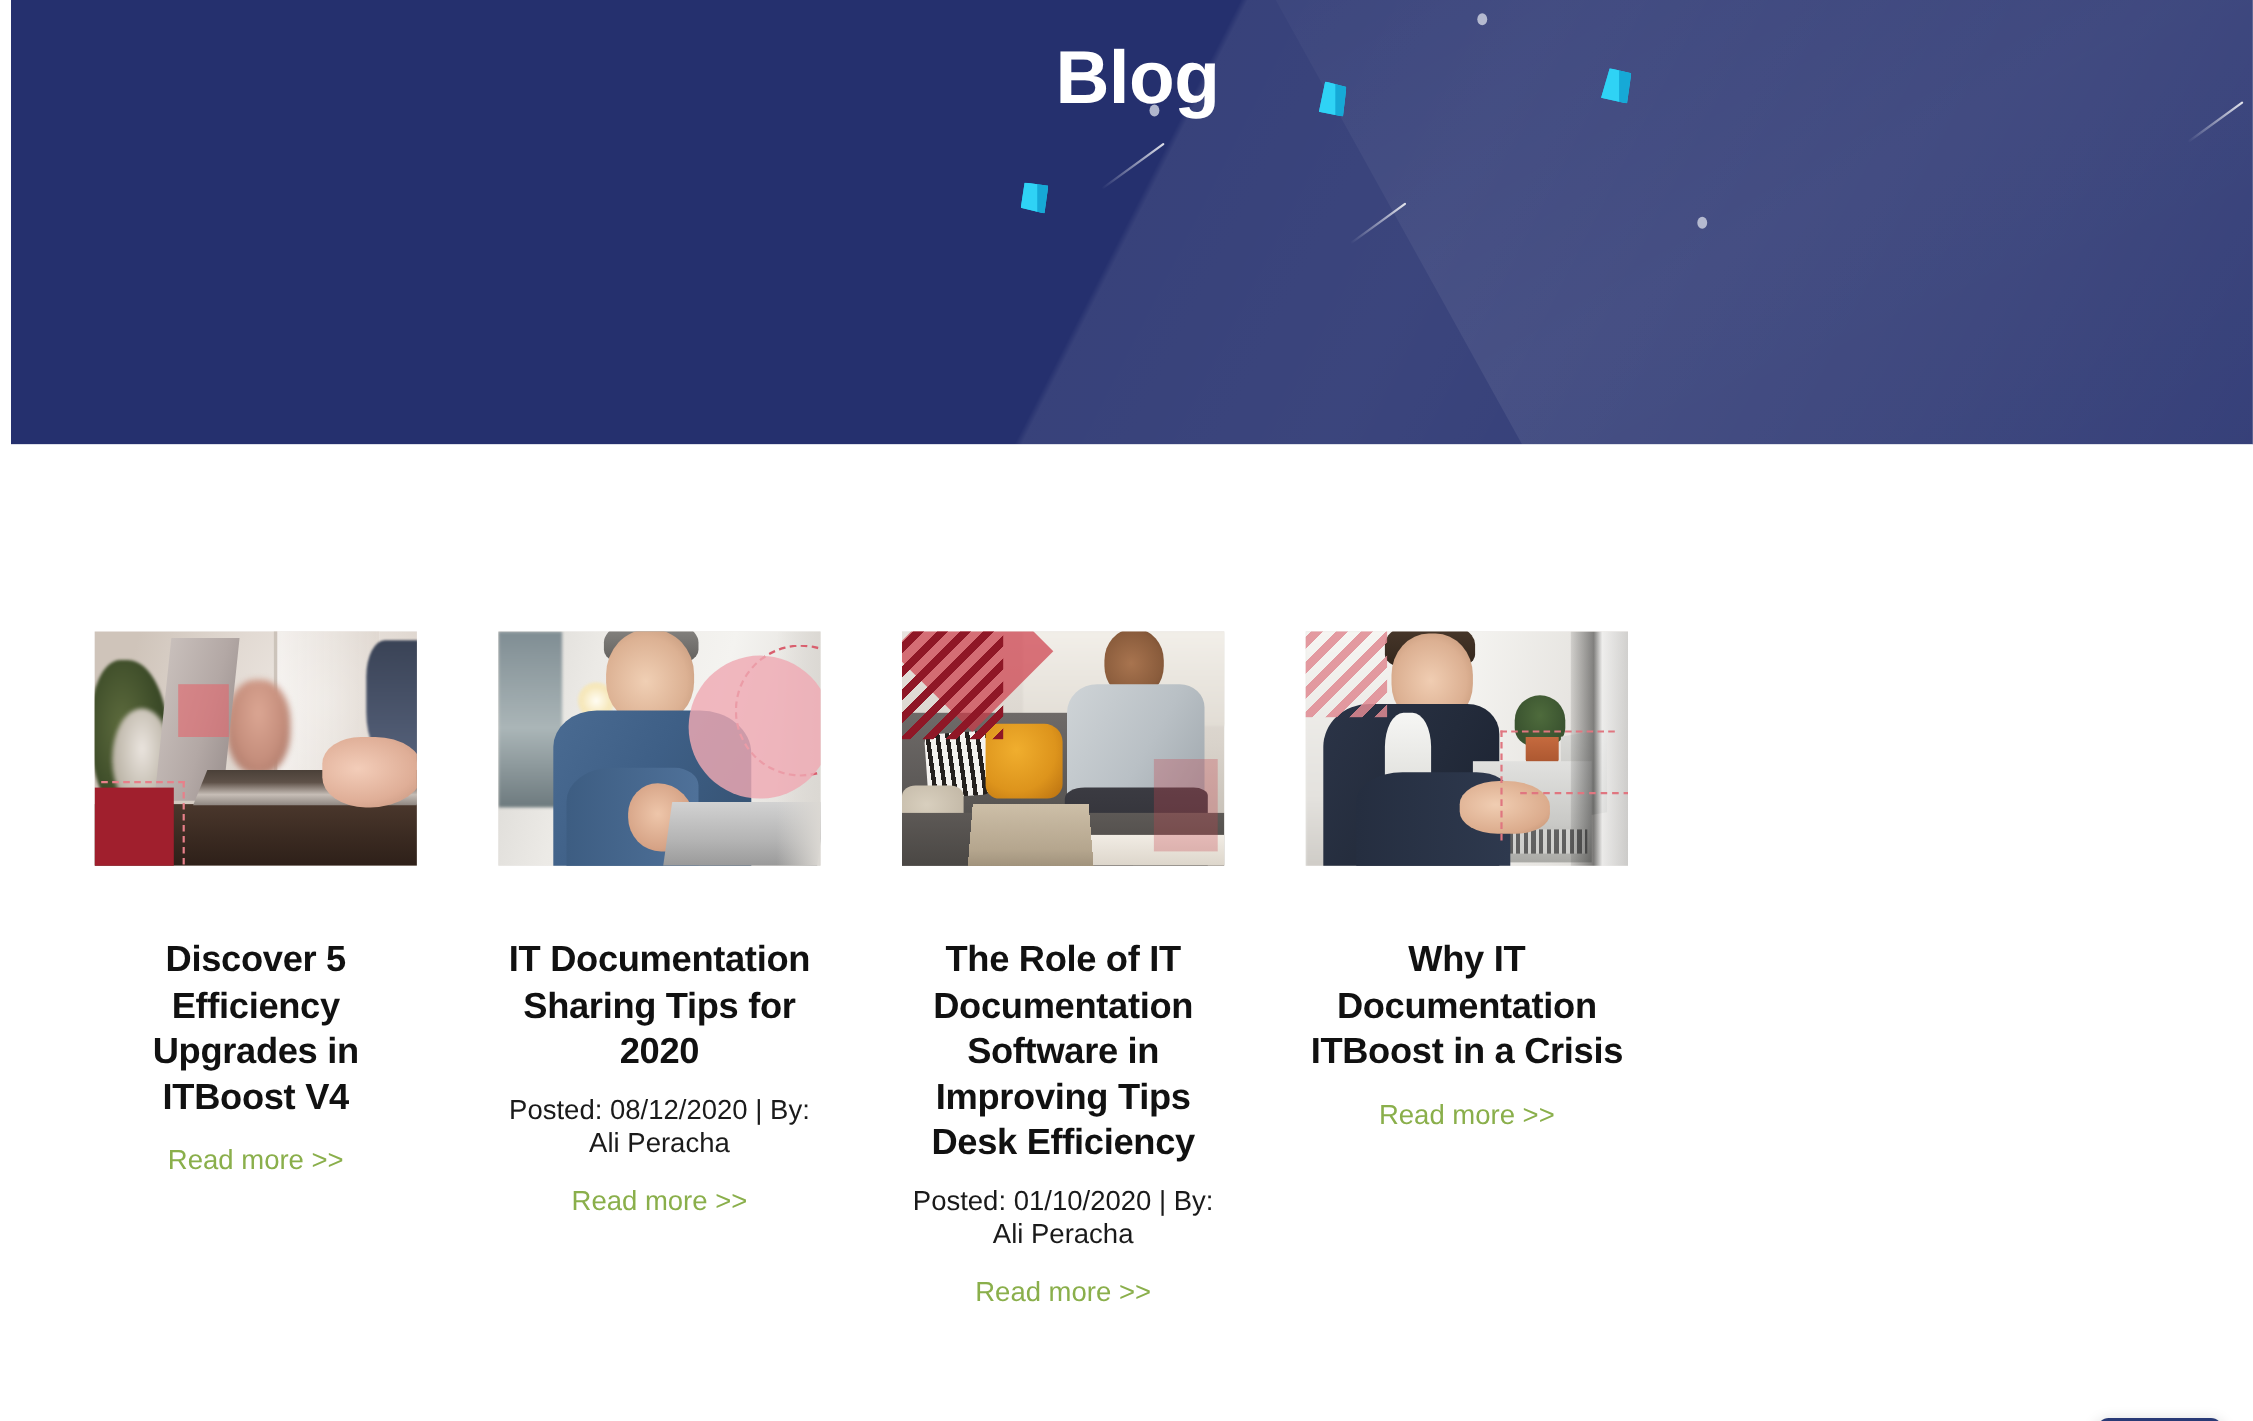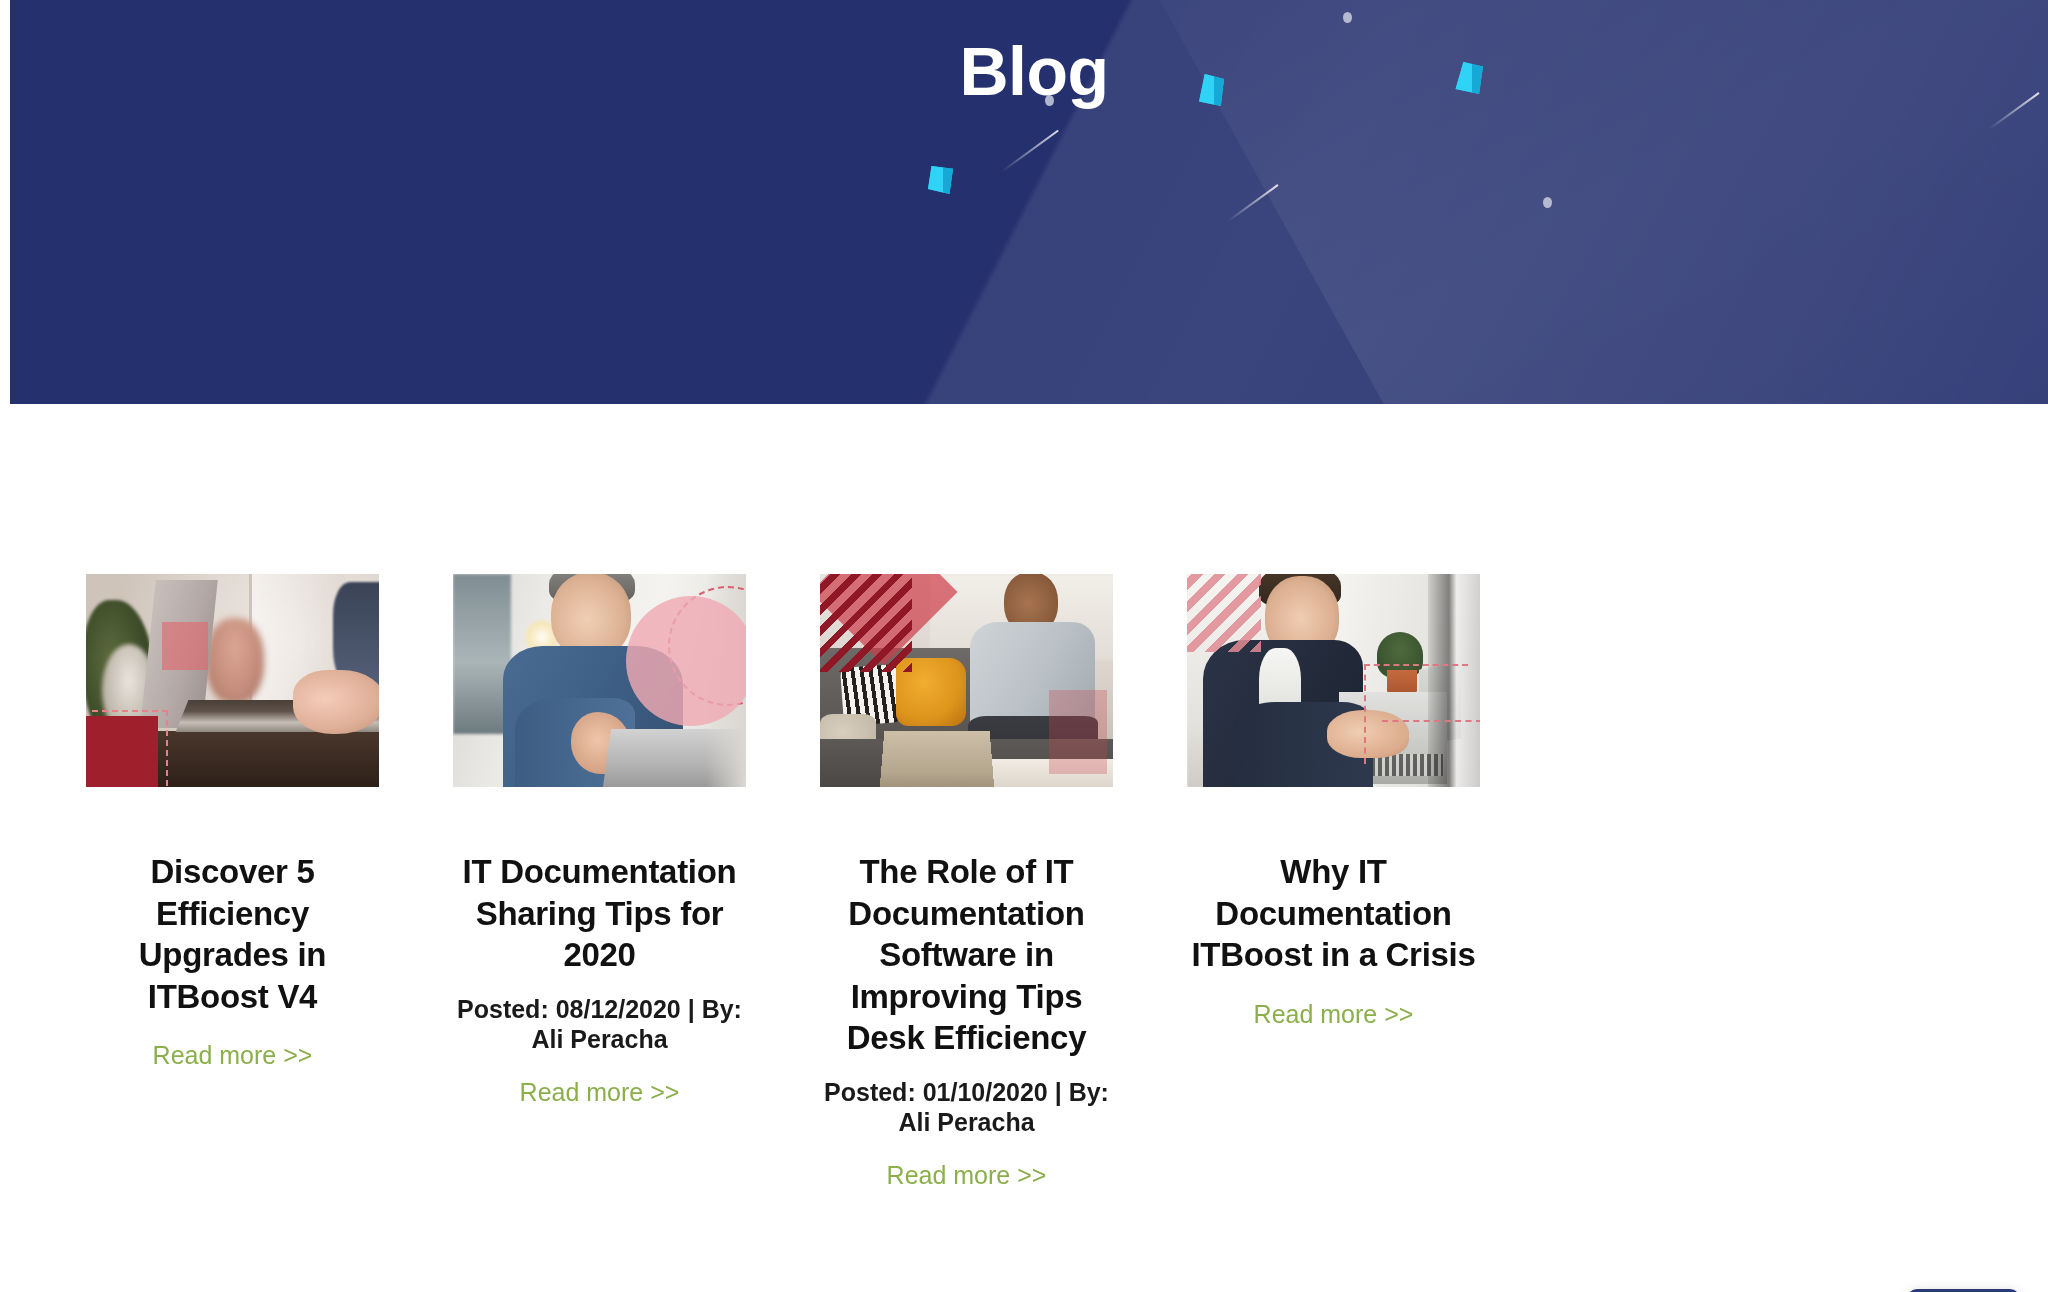--- a/index.html
+++ b/index.html
@@ -121,21 +121,21 @@
     line-height: 1.26;
     color: #111111;
     letter-spacing: -0.3px;
   }
   .card-meta {
     margin-top: 18px;
     text-align: center;
     font-size: 25px;
     line-height: 1.2;
     color: #1a1a1a;
-    font-weight: 700;
+    font-weight: 400;
   }
   .card-link {
     margin-top: 24px;
     text-align: center;
     font-size: 25px;
     color: #8aaf4b;
     text-decoration: none;
     display: block;
     cursor: pointer;
   }

